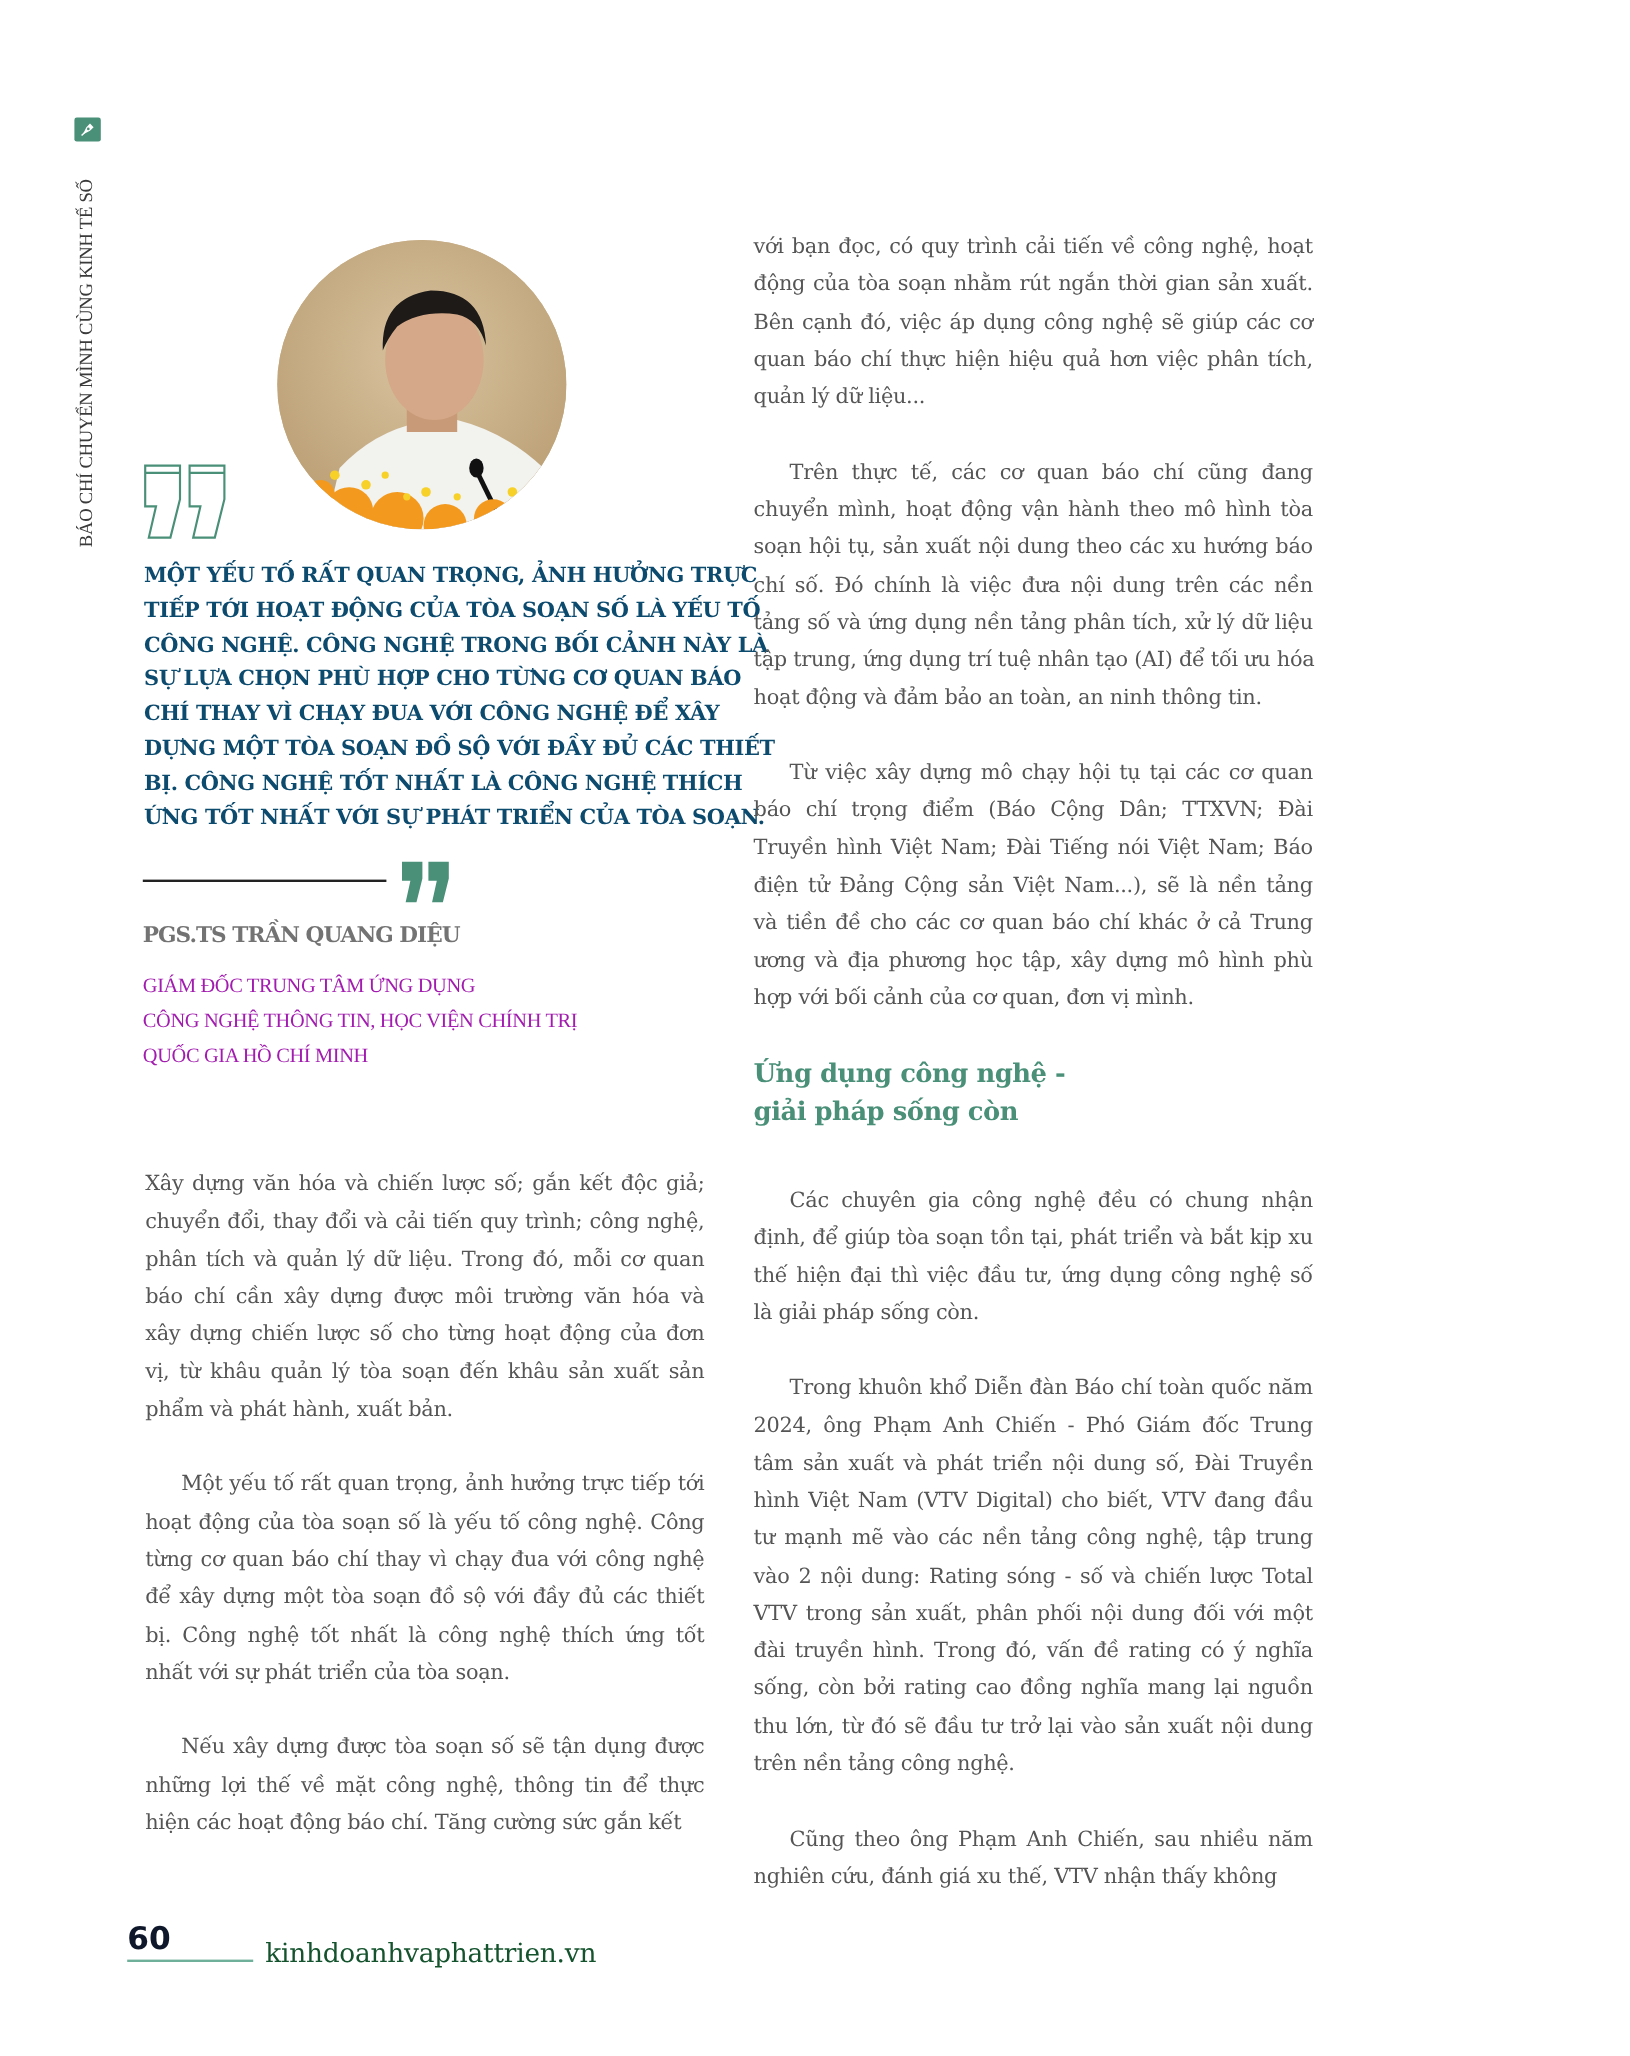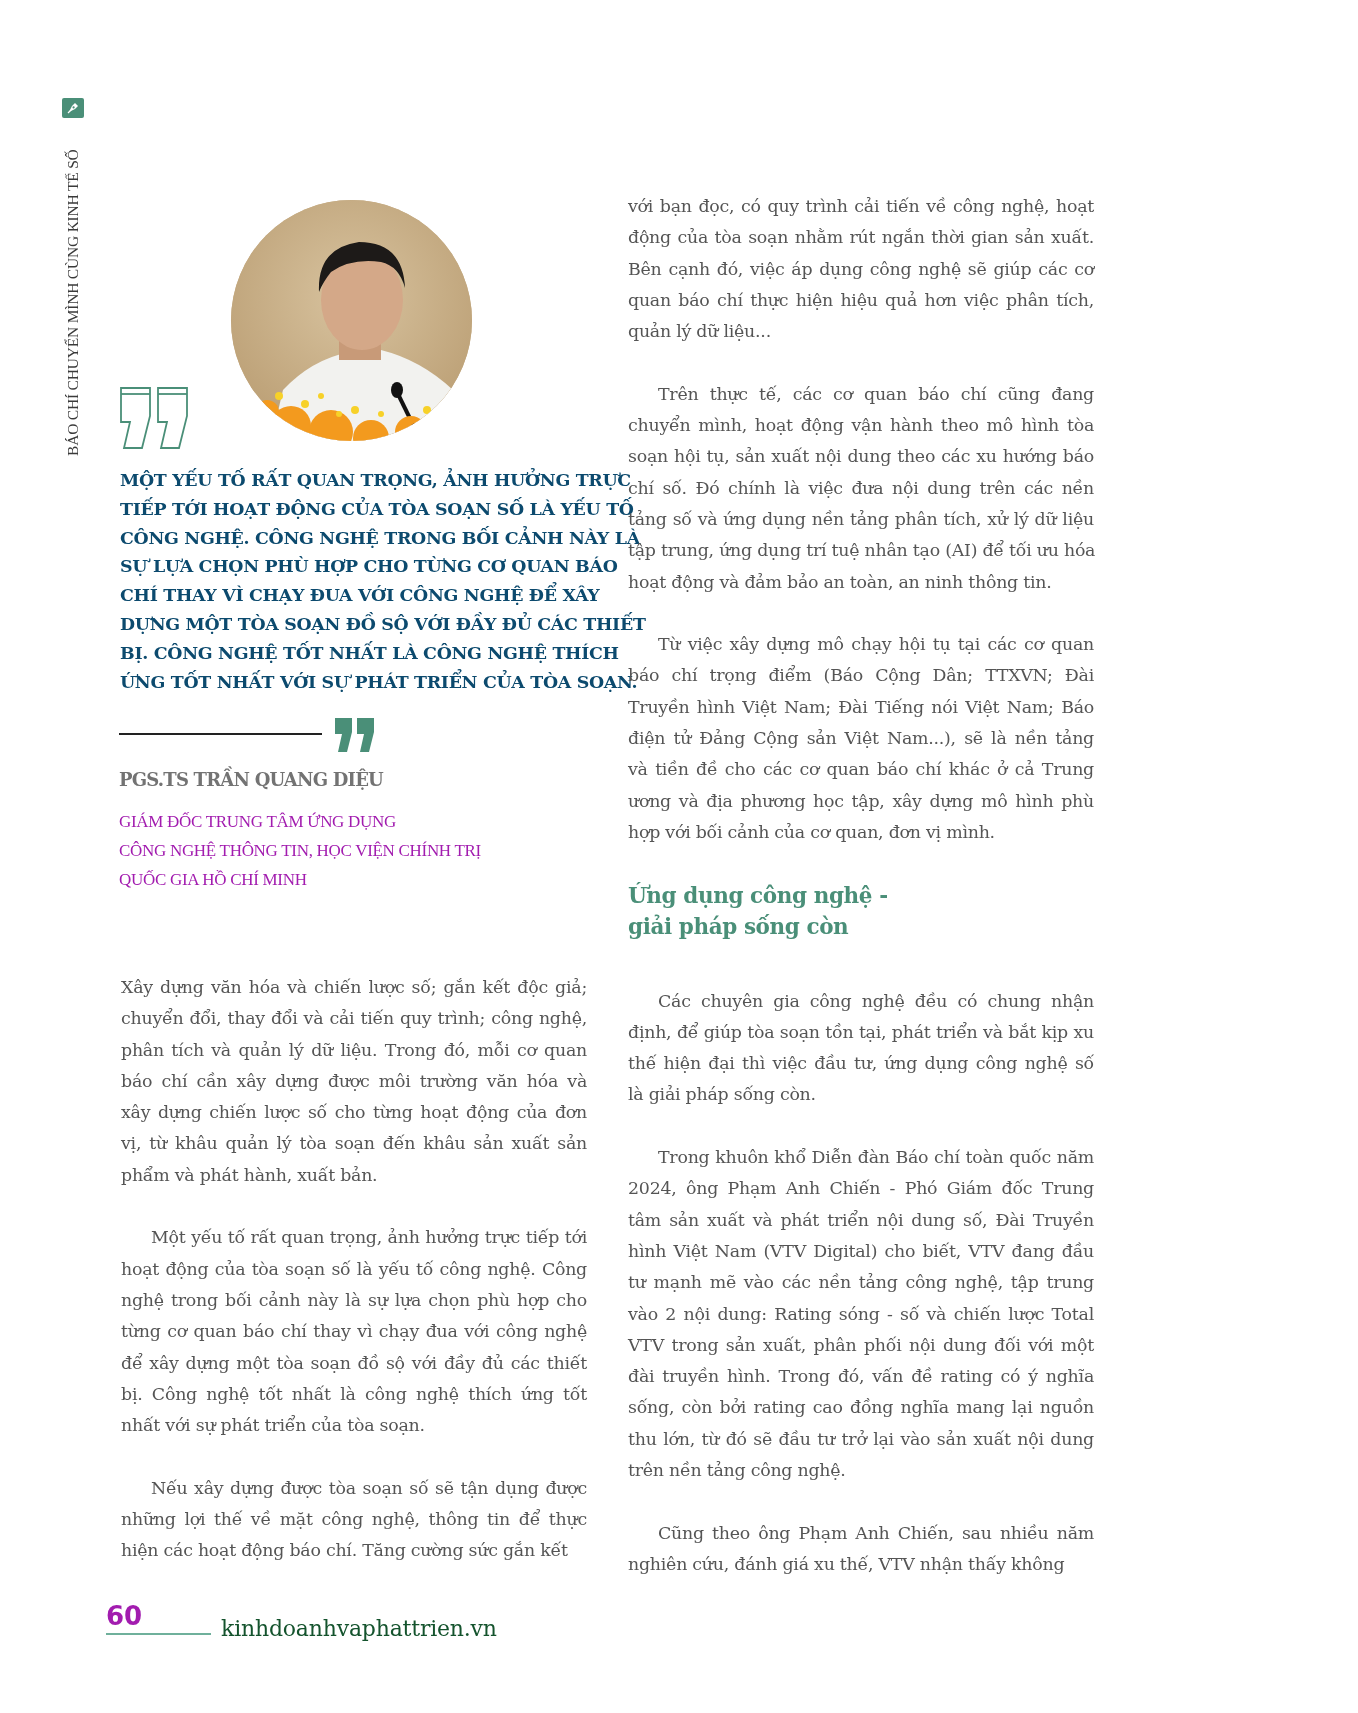--- a/index.html
+++ b/index.html
@@ -33,21 +33,21 @@
   .col .ln { display:block; white-space: nowrap; text-align: justify; text-align-last: justify; }
   .col .ln.last { text-align-last: left; }
   .col .ind { padding-left: 30px; }
   .col-left { left: 121px; top: 972px; }
   .col-right { left: 628px; top: 191px; }
 
   .subhead { font-family: "DejaVu Serif", serif; font-weight: bold; font-size: 21.5px; line-height: 31px; color: #4a8f78; margin: 0 0 44px 0; letter-spacing: -0.4px; }
   .subhead .ln { text-align-last: left; }
 
   
-  .page-num { left: 106px; top: 1601px; font-family: "DejaVu Sans", sans-serif; font-weight: bold; font-size: 26px; color: #a21caf; }
+  .page-num { left: 106px; top: 1601px; font-family: "DejaVu Sans", sans-serif; font-weight: bold; font-size: 26px; color: #0f172a; }
   .footer-rule { left: 106px; top: 1633px; width: 105px; height: 2px; background: #6fb09b; }
   .site { left: 221px; top: 1616px; font-family: "DejaVu Serif", serif; font-size: 22px; color: #14532d; letter-spacing: -0.2px; }
 </style>
 </head>
 <body>
 
 <div class="abs side-tab">
   <svg width="14" height="14" viewBox="0 0 14 14">
     <path d="M3 11 L6 5 L9 2 L12 5 L9 8 L3 11 Z" fill="#ffffff"></path>
     <circle cx="7.6" cy="6.4" r="1.1" fill="#4a8f78"></circle>
@@ -147,21 +147,20 @@
       <span class="ln">chuyển đổi, thay đổi và cải tiến quy trình; công nghệ,</span>
       <span class="ln">phân tích và quản lý dữ liệu. Trong đó, mỗi cơ quan</span>
       <span class="ln">báo chí cần xây dựng được môi trường văn hóa và</span>
       <span class="ln">xây dựng chiến lược số cho từng hoạt động của đơn</span>
       <span class="ln">vị, từ khâu quản lý tòa soạn đến khâu sản xuất sản</span>
       <span class="ln last">phẩm và phát hành, xuất bản.</span>
     </p>
     <p>
       <span class="ln ind">Một yếu tố rất quan trọng, ảnh hưởng trực tiếp tới</span>
       <span class="ln">hoạt động của tòa soạn số là yếu tố công nghệ. Công</span>
-      <span class="ln">nghệ trong bối cảnh này là sự lựa chọn phù hợp cho</span>
       <span class="ln">từng cơ quan báo chí thay vì chạy đua với công nghệ</span>
       <span class="ln">để xây dựng một tòa soạn đồ sộ với đầy đủ các thiết</span>
       <span class="ln">bị. Công nghệ tốt nhất là công nghệ thích ứng tốt</span>
       <span class="ln last">nhất với sự phát triển của tòa soạn.</span>
     </p>
     <p>
       <span class="ln ind">Nếu xây dựng được tòa soạn số sẽ tận dụng được</span>
       <span class="ln">những lợi thế về mặt công nghệ, thông tin để thực</span>
       <span class="ln last">hiện các hoạt động báo chí. Tăng cường sức gắn kết</span>
     </p>

